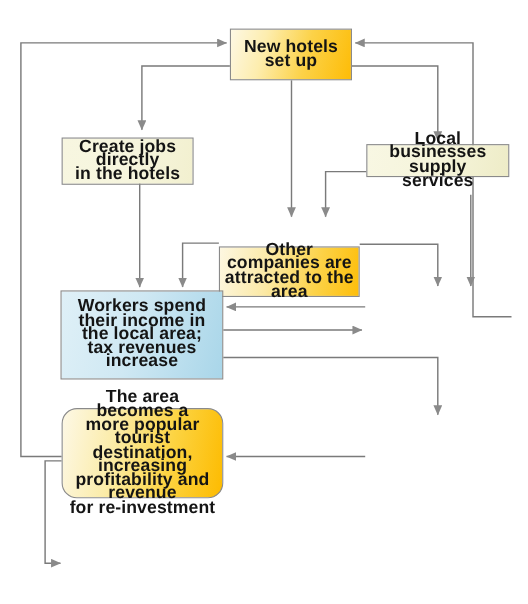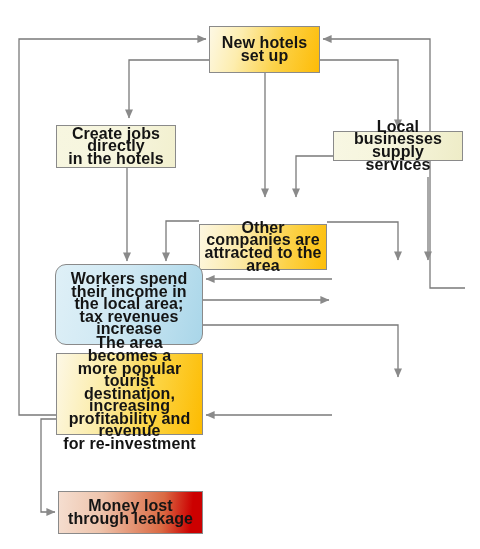--- a/index.html
+++ b/index.html
@@ -13,25 +13,25 @@
   .node span{display:block;}
   .n-hotels{left:209px;top:26px;width:111px;height:47px;
      background:linear-gradient(105deg,#fdf8e4 0%,#fdedae 28%,#fcd248 62%,#fdbc07 100%);}
   .n-createjobs{left:56px;top:125px;width:120px;height:43px;
      background:linear-gradient(100deg,#f7f6e0 0%,#f6f5dd 55%,#f2f0cf 100%);}
   .n-localbus{left:333px;top:131px;width:130px;height:30px;
      background:linear-gradient(100deg,#f8f7e3 0%,#f5f4da 55%,#eeecc7 100%);}
   .n-othercos{left:199px;top:200px;width:128px;height:46px;
      background:linear-gradient(100deg,#fdf7e1 0%,#fbe9a6 35%,#fcd247 70%,#fdbe0a 100%);margin-top:24px;}
   .n-workers{left:55px;top:264px;width:148px;height:81px;
-     background:linear-gradient(105deg,#dff0f7 0%,#cfe8f3 45%,#a9d6e9 100%);border-radius:11px;}
+     background:linear-gradient(105deg,#dff0f7 0%,#cfe8f3 45%,#a9d6e9 100%);}
   .n-morejobs{left:332px;top:263px;width:133px;height:49px;
      background:linear-gradient(100deg,#f8f7e4 0%,#f5f4da 55%,#efedc9 100%);}
-  .n-area{left:56px;top:353px;width:147px;height:82px;
-     background:linear-gradient(100deg,#fdf8e6 0%,#fbeca9 32%,#fcd443 66%,#fdbb00 100%);}
+  .n-area{left:56px;top:371px;width:147px;height:82px;
+     background:linear-gradient(100deg,#fdf8e6 0%,#fbeca9 32%,#fcd443 66%,#fdbb00 100%);border-radius:14px;}
   .n-taxes{left:332px;top:380px;width:133px;height:76px;
      background:linear-gradient(105deg,#e2f1f8 0%,#d2e9f4 45%,#aad7ea 100%);}
   .n-money{left:58px;top:491px;width:145px;height:43px;
      background:linear-gradient(95deg,#f5ded0 0%,#eec4ac 30%,#da6a43 72%,#cc0000 92%,#cc0000 100%);}
 </style>
 </head>
 <body>
 
 <div id="stage">
 
@@ -86,17 +86,14 @@
     </div>
   <div class="node n-othercos">
       <span>Other companies are<br>attracted to the area</span>
     </div>
   <div class="node n-workers">
       <span>Workers spend<br>their income in<br>the local area;<br>tax revenues increase</span>
     </div>
   <div class="node n-area">
       <span>The area becomes a<br>more popular tourist<br>destination, increasing<br>profitability and revenue<br>for re-investment</span>
     </div>
-  <div class="node n-money">
-      <span>Money lost<br>through leakage</span>
-    </div>
 
 </div>
 
 </body></html>

